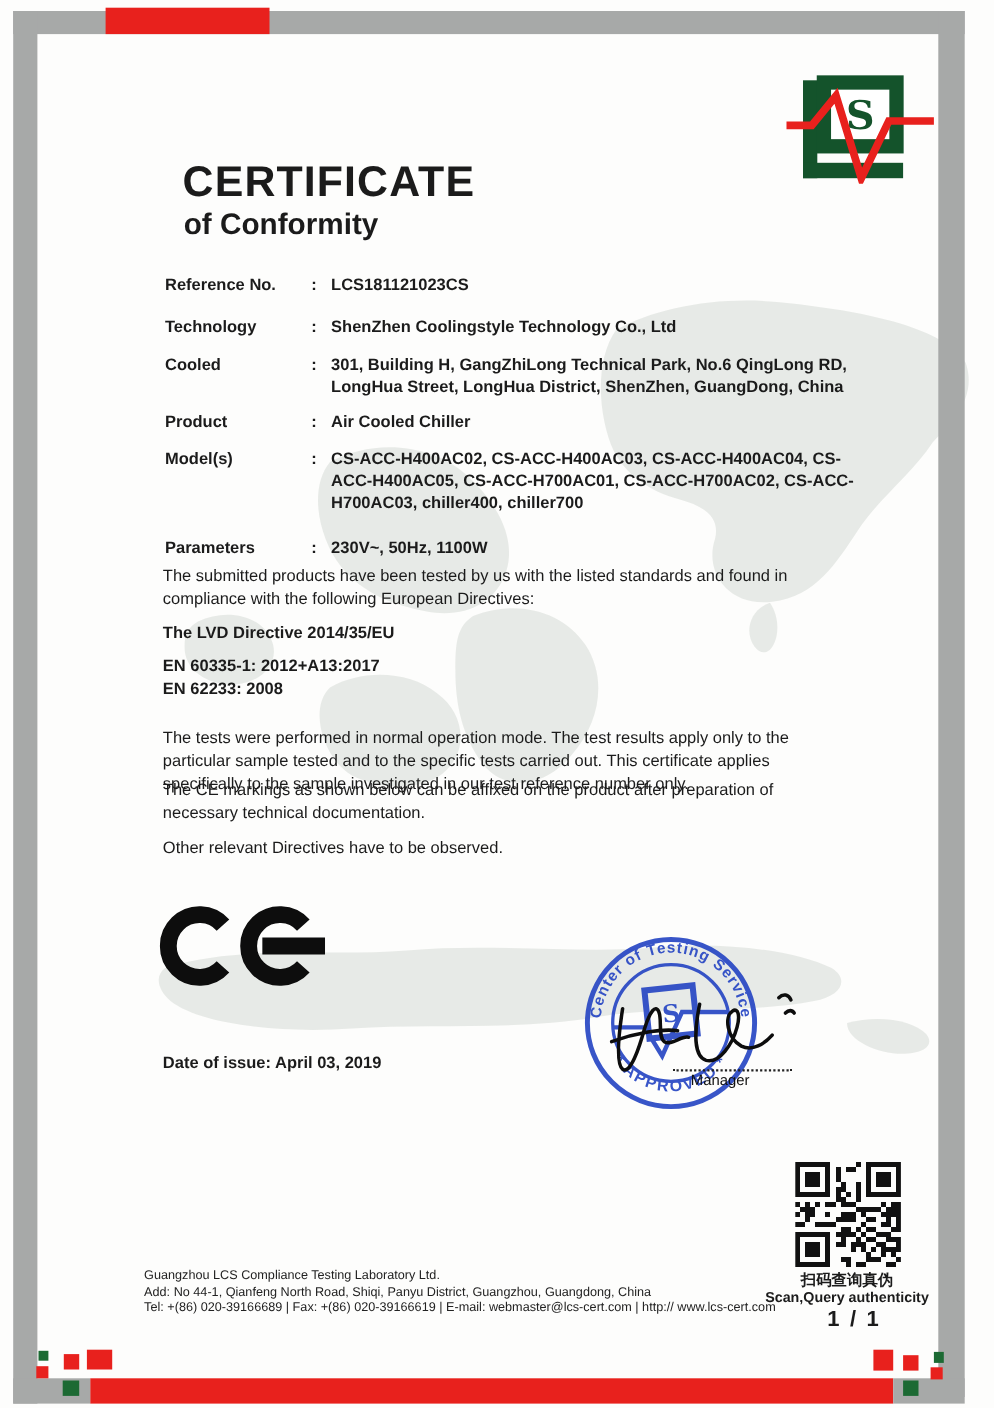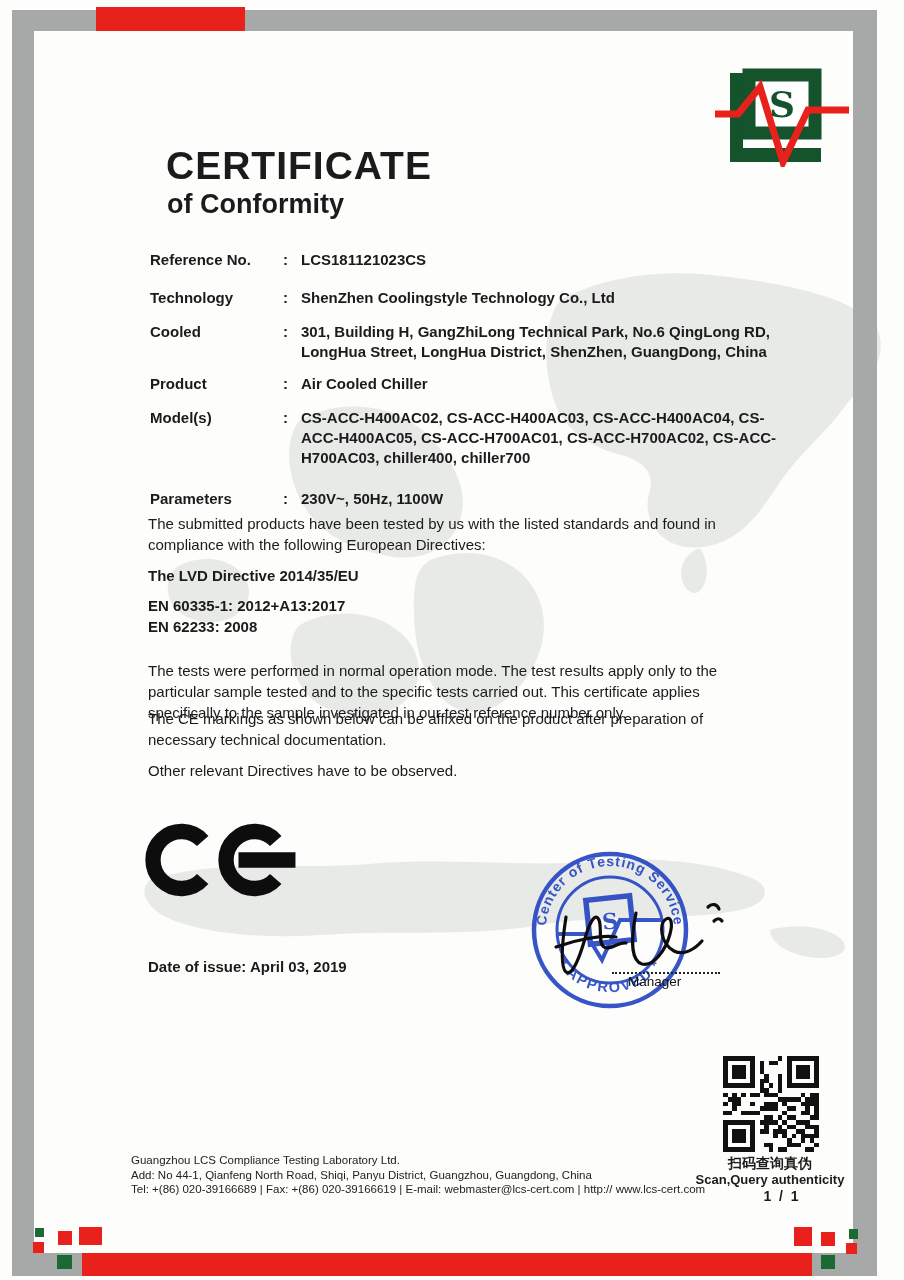--- a/index.html
+++ b/index.html
@@ -40,21 +40,21 @@
   .ce{position:absolute;left:145px;top:816px;z-index:3;}
   .lcs{position:absolute;left:713px;top:62px;z-index:3;}
   .stamp{position:absolute;left:528px;top:848px;z-index:3;opacity:.92;}
   .sig{position:absolute;left:540px;top:895px;z-index:4;}
   .dotline{position:absolute;left:612px;top:960px;width:108px;height:12px;z-index:4;border-bottom:2px dotted #222;}
   .manager{position:absolute;left:628px;top:974px;z-index:4;font-size:13.5px;color:#111;text-align:center;}
   
   .qr-box{position:absolute;left:723px;top:1056px;z-index:3;}
   .qr-cn{position:absolute;left:710px;top:1155px;width:120px;z-index:3;text-align:center;font-weight:bold;font-size:14px;}
   .qr-en{position:absolute;left:690px;top:1172px;width:160px;z-index:3;text-align:center;font-weight:bold;font-size:13px;}
-  .pageno{position:absolute;left:752px;top:1188px;width:60px;z-index:3;text-align:center;font-weight:bold;font-size:14px;letter-spacing:2px;}
+  .pageno{position:absolute;left:752px;top:1188px;width:60px;z-index:3;font-weight:bold;font-size:20px;letter-spacing:2px;}
   .footer{position:absolute;left:131px;top:1153px;z-index:3;font-size:11.5px;line-height:14.5px;color:#222;}
 </style>
 </head>
 <body>
 
 <div class="page">
 
   <svg class="map" width="904" height="1280" viewBox="0 0 904 1280">
     <g fill="var(--map)" fill-opacity="0.55" stroke="none">
       <path d="M560 300 C600 278 660 268 720 276 C790 284 858 298 878 330 C888 360 868 382 848 402 C828 432 800 452 780 482 C760 512 742 542 702 547 C662 552 640 520 650 490 C655 470 640 460 618 454 C590 447 568 430 558 410 C544 380 540 328 560 300 Z"></path>

